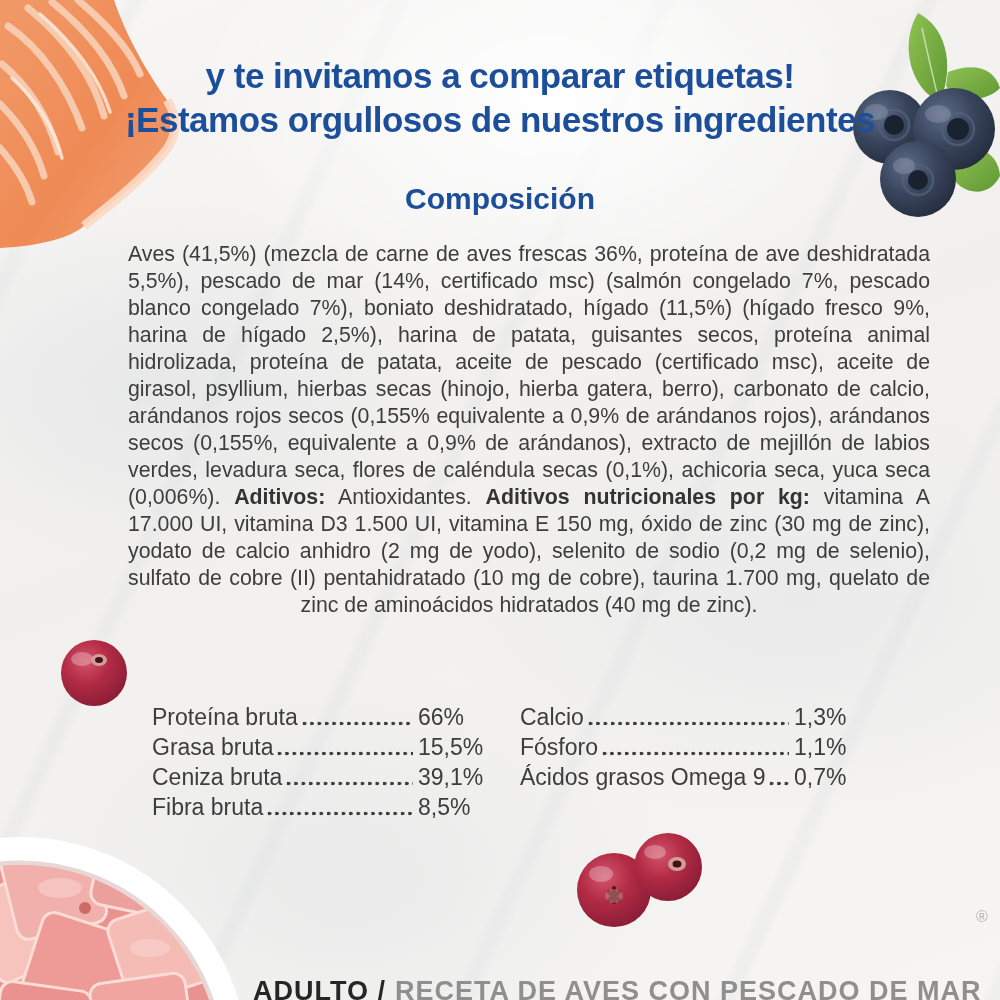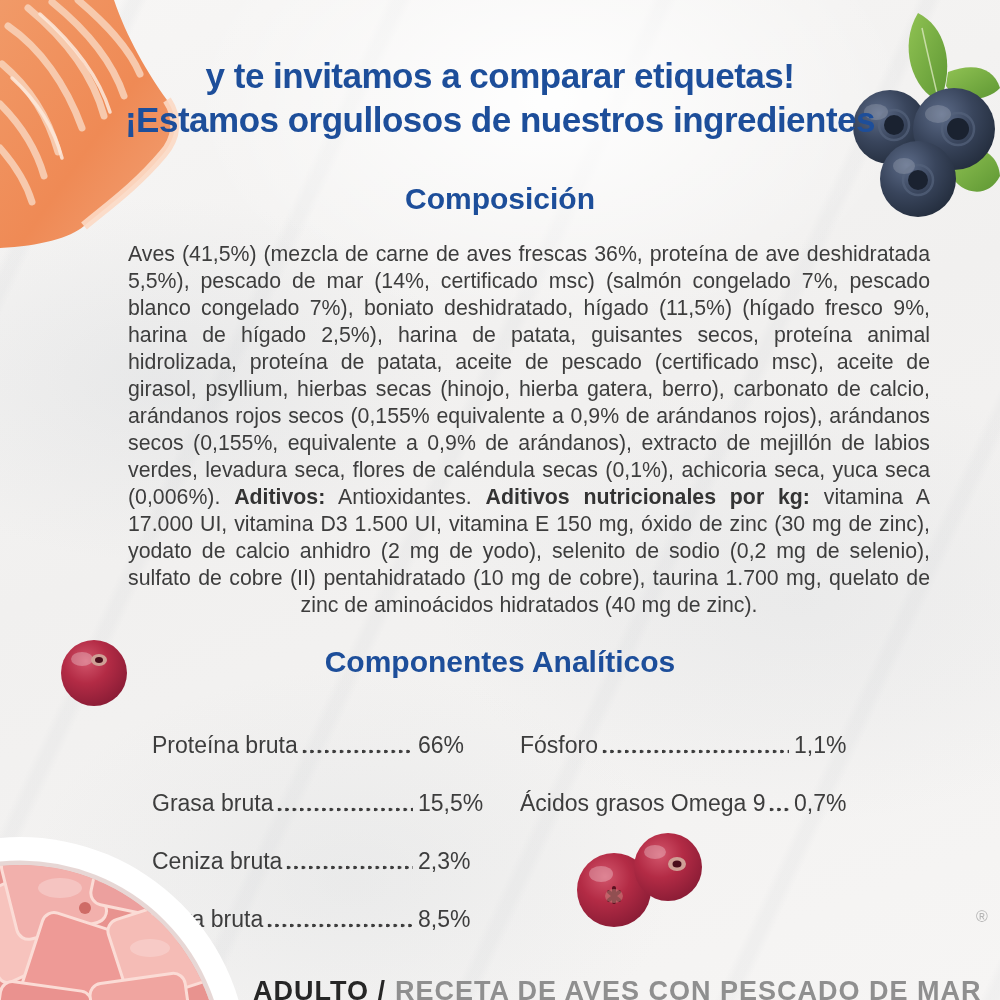--- a/index.html
+++ b/index.html
@@ -27,21 +27,21 @@
   #analiticos{top:645px;}
   .ingredients{
     position:absolute;left:116px;top:229px;width:802px;margin:12px;
     font-size:21.3px;line-height:27px;color:#3d3d3d;
     text-align:justify;text-align-last:center;
   }
   .ingredients b{color:#333;}
   .col{position:absolute;top:702px;font-size:23px;color:#3d3d3d;}
   #col-left{left:152px;width:332px;}
   #col-right{left:520px;width:340px;}
-  .arow{display:flex;align-items:flex-end;height:30px;line-height:30px;margin-top:28px;}
+  .arow{display:flex;align-items:flex-end;height:30px;line-height:30px;}
   .alabel{white-space:nowrap;}
   .lead{
     flex:1 1 auto;height:5px;margin:0 5px 6px 3px;min-width:10px;
     background-image:radial-gradient(circle at 3.5px 2.5px,#3d3d3d 1.6px,rgba(0,0,0,0) 2.1px);
     background-size:7.4px 5px;background-repeat:repeat-x;
   }
   .avalue{width:66px;white-space:nowrap;}
   .brand{
     position:absolute;left:740px;top:830px;white-space:nowrap;
     font-family:"DejaVu Serif",serif;font-weight:bold;font-size:110px;
@@ -138,46 +138,50 @@
         <stop offset="40%" stop-color="#b32b45"></stop>
         <stop offset="100%" stop-color="#7c1730"></stop>
       </radialGradient>
     </defs>
     <circle cx="37" cy="36" r="33" fill="url(#crG1)"></circle>
     <ellipse cx="25" cy="22" rx="11" ry="7" fill="#ffffff" opacity=".28"></ellipse>
     <ellipse cx="42" cy="23" rx="8" ry="6" fill="#cfa096"></ellipse>
     <ellipse cx="42" cy="23" rx="4" ry="3" fill="#4a0d1c"></ellipse>
   </svg>
 
-  <h2 id="analiticos" class="section-title">Componentes Analíticos</h2>
 
   <div class="col" id="col-left">
     <div class="arow">
       <span class="alabel">Proteína bruta</span>
       <span class="lead"></span>
       <span class="avalue">66%</span>
     </div>
     <div class="arow">
       <span class="alabel">Grasa bruta</span>
       <span class="lead"></span>
       <span class="avalue">15,5%</span>
     </div>
     <div class="arow">
       <span class="alabel">Ceniza bruta</span>
       <span class="lead"></span>
-      <span class="avalue">2,3%</span>
+      <span class="avalue">39,1%</span>
     </div>
     <div class="arow">
       <span class="alabel">Fibra bruta</span>
       <span class="lead"></span>
       <span class="avalue">8,5%</span>
     </div>
   </div>
 
   <div class="col" id="col-right">
+    <div class="arow">
+      <span class="alabel">Calcio</span>
+      <span class="lead"></span>
+      <span class="avalue">1,3%</span>
+    </div>
     <div class="arow">
       <span class="alabel">Fósforo</span>
       <span class="lead"></span>
       <span class="avalue">1,1%</span>
     </div>
     <div class="arow">
       <span class="alabel">Ácidos grasos Omega 9</span>
       <span class="lead"></span>
       <span class="avalue">0,7%</span>
     </div>

